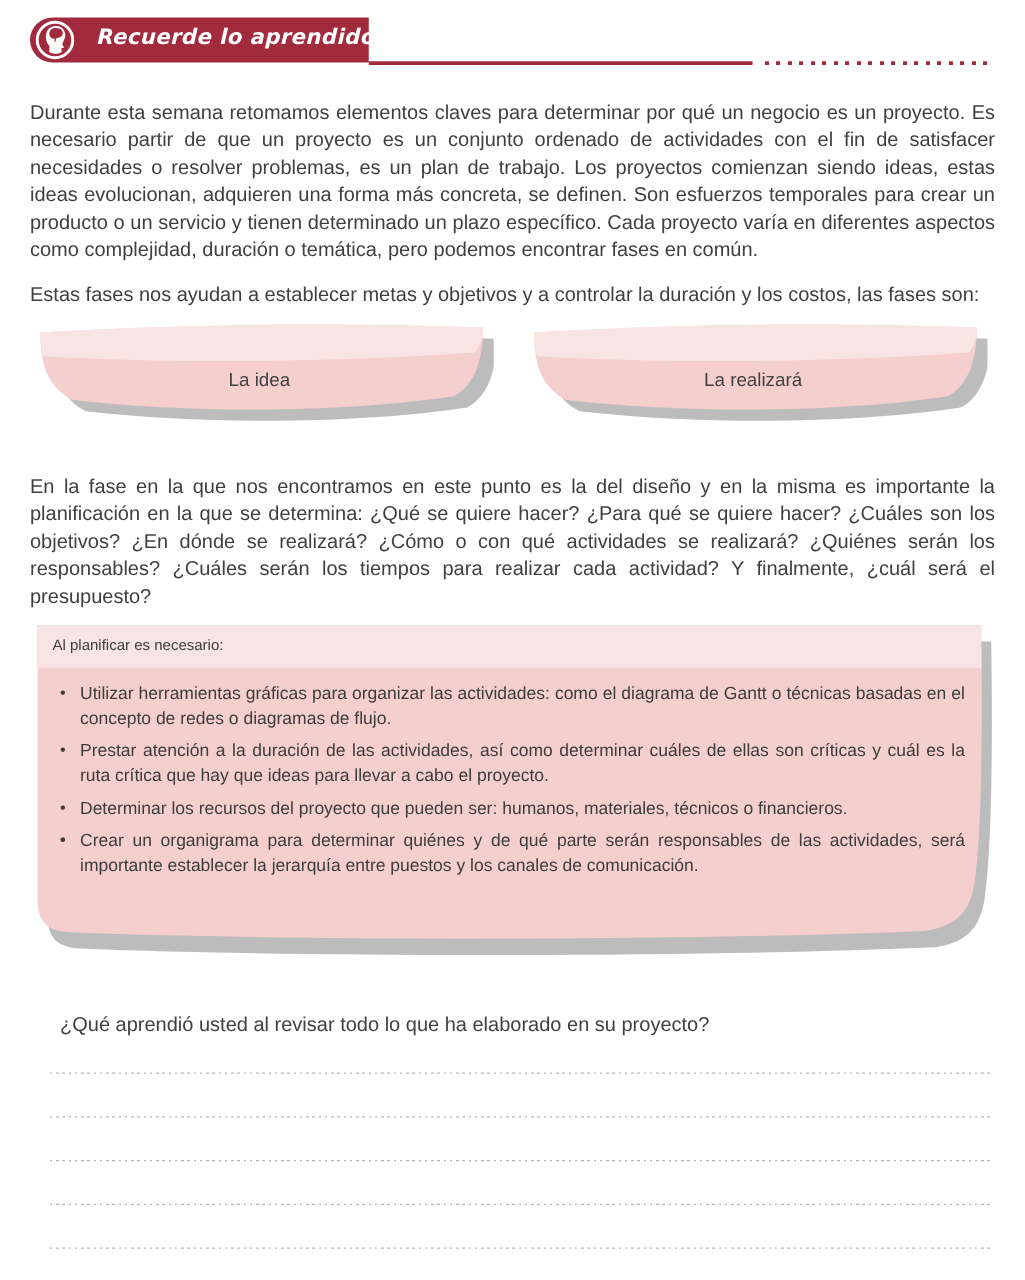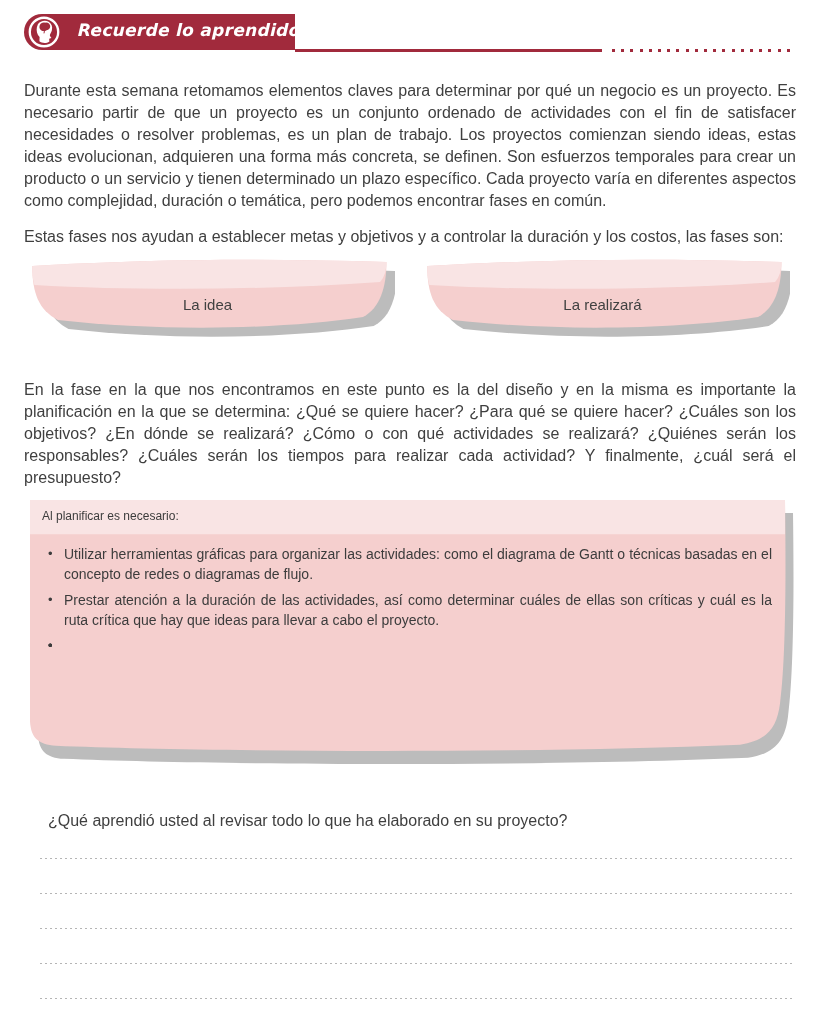--- a/index.html
+++ b/index.html
@@ -137,26 +137,28 @@
     <li>
       <span class="bullet-dot">•</span>
       <span>Utilizar herramientas gráficas para organizar las actividades: como el diagrama de Gantt o técnicas basadas en el concepto de redes o diagramas de flujo.</span>
     </li>
     <li>
       <span class="bullet-dot">•</span>
       <span>Prestar atención a la duración de las actividades, así como determinar cuáles de ellas son críticas y cuál es la ruta crítica que hay que ideas para llevar a cabo el proyecto.</span>
     </li>
     <li>
       <span class="bullet-dot">•</span>
+      <span>Determinar los recursos del proyecto que pueden ser: humanos, materiales, técnicos o financieros.</span>
     </li>
     <li>
       <span class="bullet-dot">•</span>
     </li>
     <li>
       <span class="bullet-dot">•</span>
+      <span>Crear un organigrama para determinar quiénes y de qué parte serán responsables de las actividades, será importante establecer la jerarquía entre puestos  y los canales de comunicación.</span>
     </li>
   </ul>
 </div>
 
 <div class="question">¿Qué aprendió usted al revisar todo lo que ha elaborado en su proyecto?</div>
 <div class="answer-line al-0"></div>
 <div class="answer-line al-1"></div>
 <div class="answer-line al-2"></div>
 <div class="answer-line al-3"></div>
 <div class="answer-line al-4"></div>

